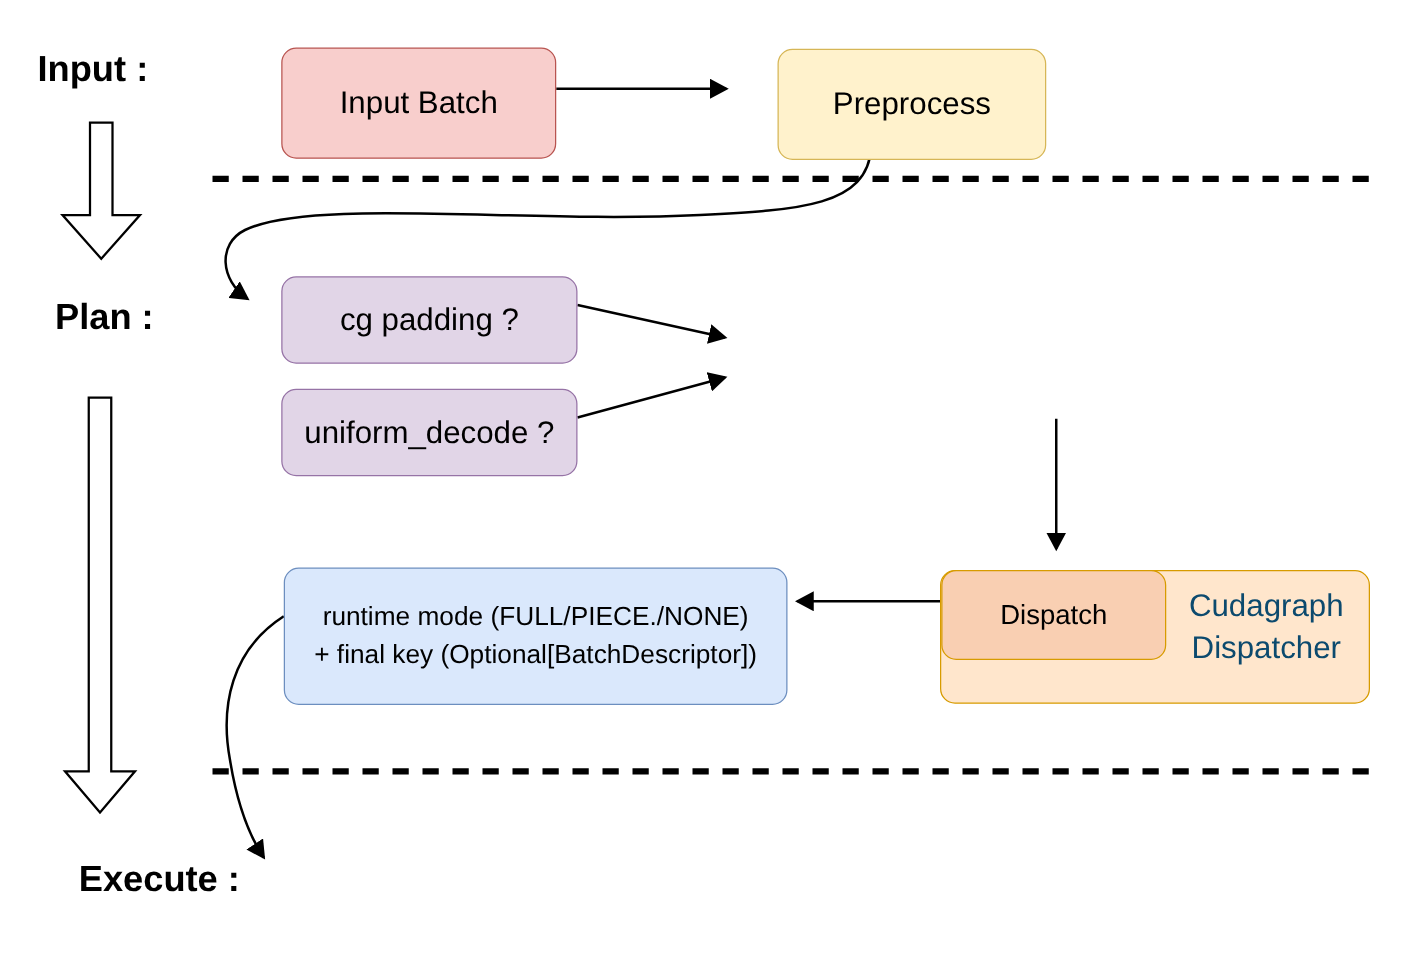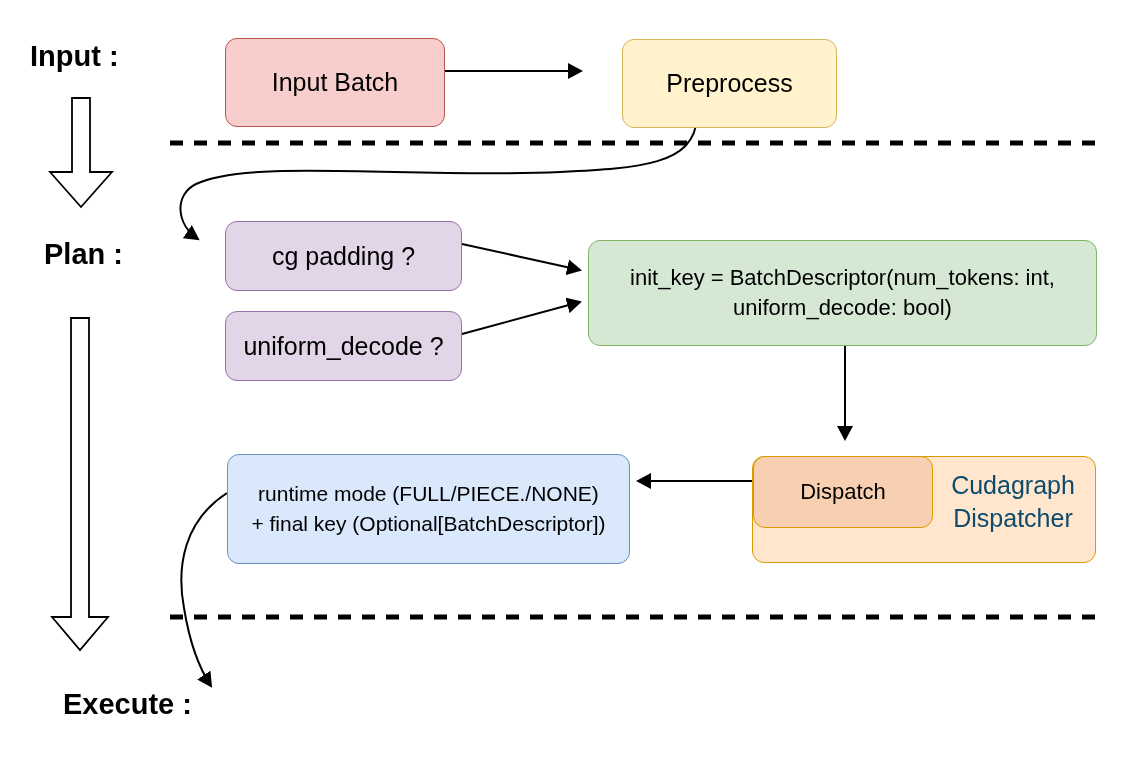--- a/index.html
+++ b/index.html
@@ -70,22 +70,20 @@
   <div class="stage-label" style="left:26px;top:688px;margin-left:37px;">Execute :</div>
 
   <div class="node red fs25" style="left:225px;top:27px;width:220px;height:89px;">Input Batch</div>
 
   <div class="node yellow fs25" style="left:622px;top:28px;width:215px;height:89px;">Preprocess</div>
 
   <div class="node purple fs25" style="left:225px;top:210px;width:237px;height:70px;">cg padding ?</div>
 
   <div class="node purple fs25" style="left:225px;top:300px;width:237px;height:70px;">uniform_decode ?</div>
 
-  <div class="node green fs22 multiline" style="left:588px;top:229px;width:509px;height:106px;">init_key = BatchDescriptor(num_tokens: int,
-uniform_decode: bool)</div>
 
   <div class="node orange-light" style="left:752px;top:445px;width:344px;height:107px;">
     <span class="cuda-label">Cudagraph
 Dispatcher</span>
   </div>
   <div class="node orange-mid fs22" style="left:753px;top:445px;width:180px;height:72px;">Dispatch</div>
 
   <div class="node blue fs21 multiline" style="left:227px;top:443px;width:403px;height:110px;">runtime mode (FULL/PIECE./NONE)
 + final key (Optional[BatchDescriptor])</div>
 

